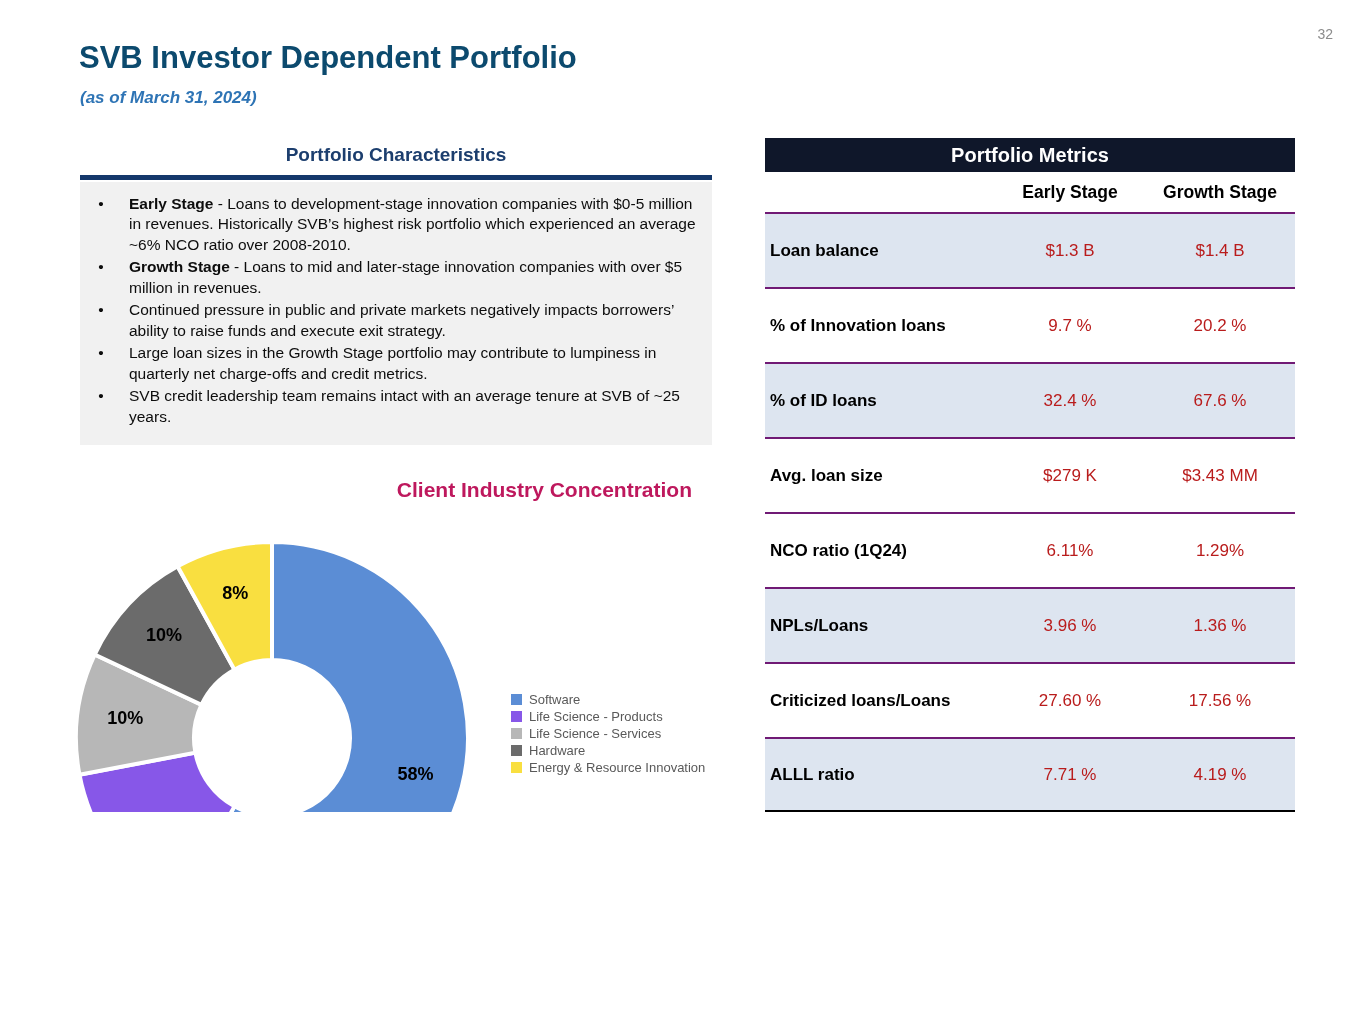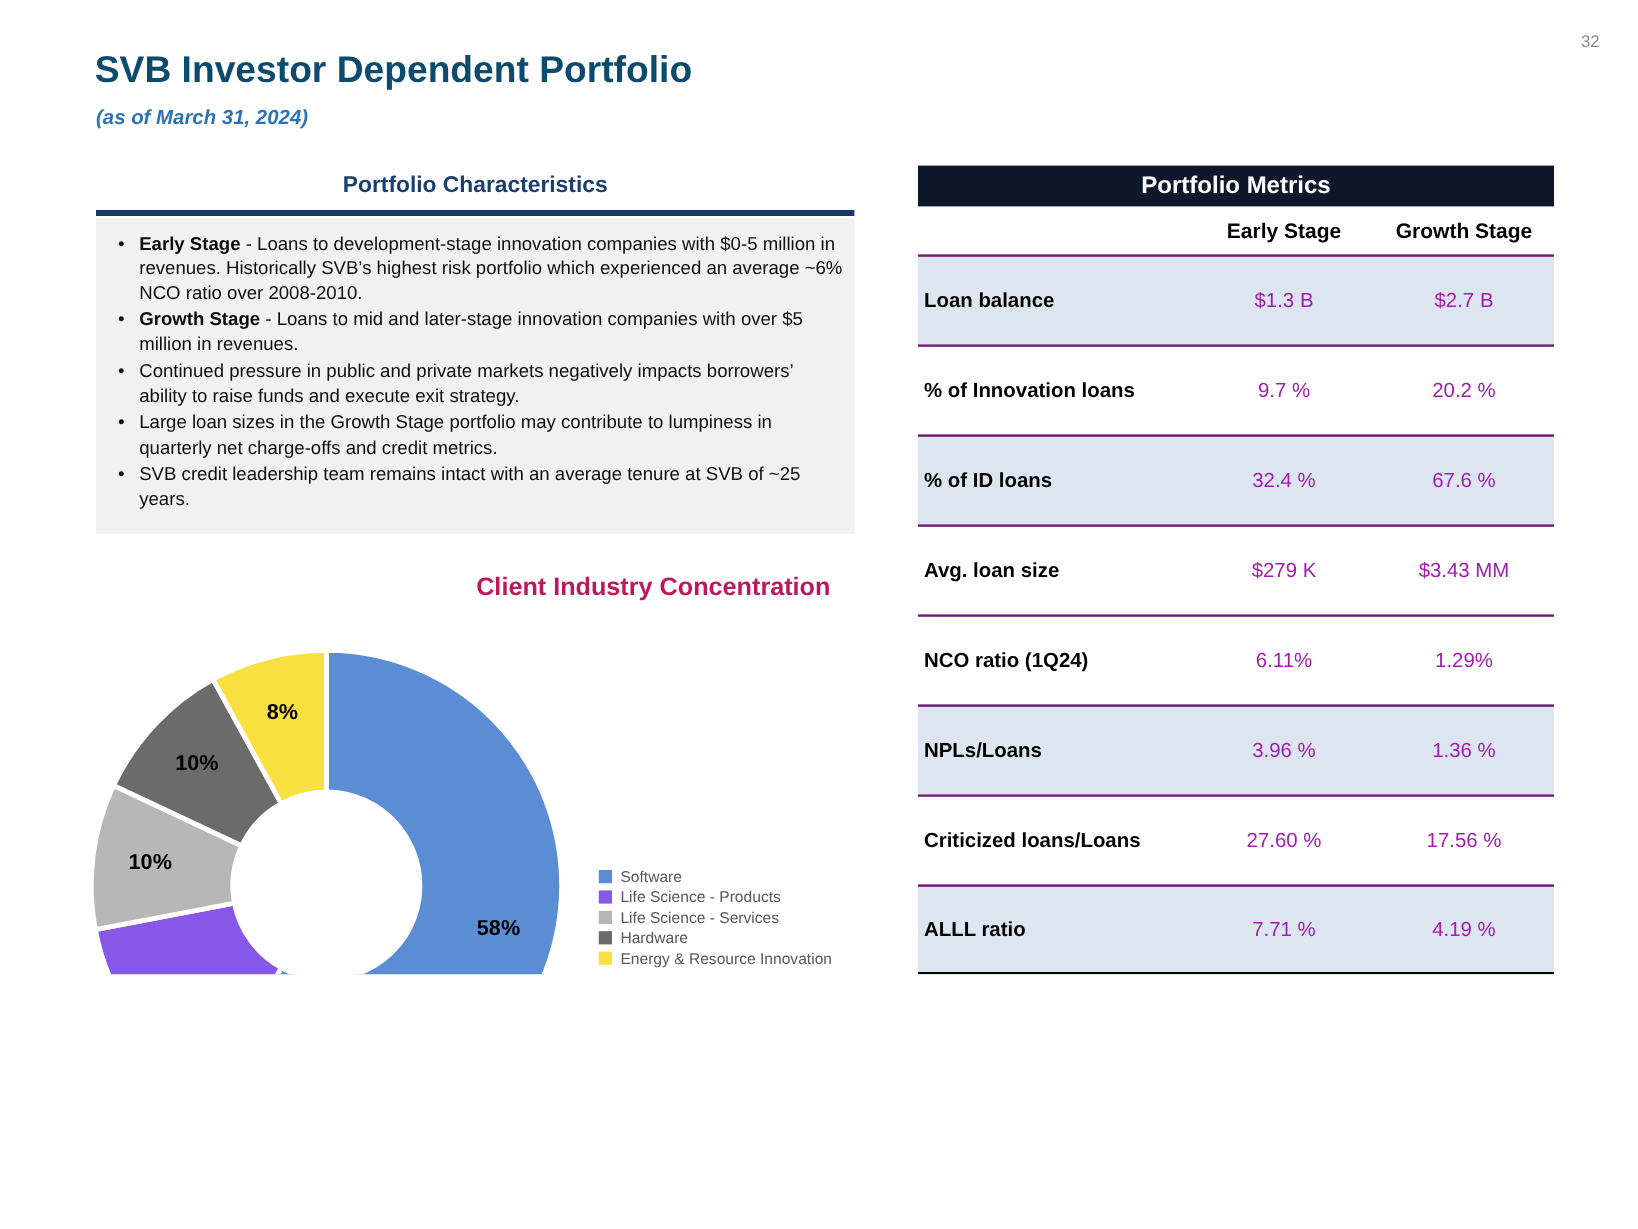--- a/index.html
+++ b/index.html
@@ -12,37 +12,37 @@
   .title { position:absolute; left:79px; top:40px; font-size:31px; font-weight:bold; color:#0c4a6e; letter-spacing:0; }
   .subtitle { position:absolute; left:80px; top:88px; font-size:17px; font-weight:bold; font-style:italic; color:#2e74b5; }
 
   
   .chars { position:absolute; left:80px; top:144px; width:632px; }
   .chars-title { text-align:center; font-size:19px; font-weight:bold; color:#1c3e6e; padding-bottom:9px; }
   .chars-bar { height:5px; background:#14386b; }
   .chars-box { background:#f1f1f1; margin-top:2px; padding:12px 10px 16px 6px; }
   .bullet { display:flex; font-size:15.5px; line-height:1.32; color:#0d0d0d; margin-bottom:2px; }
   .bullet .dot { width:30px; text-align:center; flex:0 0 30px; }
-  .bullet .btext { flex:1; }
+  .bullet .btext { flex:1;margin-left:13px; }
 
   
   .metrics { position:absolute; left:765px; top:138px; width:530px; }
   .metrics-header { background:#0f172a; color:#ffffff; font-size:20px; font-weight:bold; text-align:center; height:34px; line-height:34px; }
   .metrics-colhead { display:grid; grid-template-columns:230px 150px 150px; height:40px; align-items:center; }
   .metrics-colhead .cell { text-align:center; font-size:17.5px; font-weight:bold; color:#000; }
   .mrow { display:grid; grid-template-columns:230px 150px 150px; height:75px; align-items:center; border-top:2px solid #701a75; }
   .mrow:last-child { border-bottom:2px solid #000; }
   .mrow.shaded { background:#dde5f0; }
   .mrow .cell.label { font-size:17px; font-weight:bold; padding-left:5px; color:#000; }
-  .mrow .cell.early, .mrow .cell.growth { text-align:center; font-size:17px; color:#a21caf; }
+  .mrow .cell.early, .mrow .cell.growth { text-align:center; font-size:17px; color:#b91c1c; }
 
   
   .chart-title { position:absolute; left:80px; top:478px; width:612px; text-align:right; font-size:21px; font-weight:bold; color:#be185d; }
   .donut-wrap { position:absolute; left:70px; top:536px; width:404px; height:404px; }
-  .legend { position:absolute; left:499px; top:691px;margin-top:31px; }
+  .legend { position:absolute; left:511px; top:691px; }
   .legend-item { display:flex; align-items:center; height:17px; }
   .legend-item .swatch { width:11px; height:11px; margin-right:7px; flex:0 0 11px; }
   .legend-item .ltext { font-size:13px; color:#595959; white-space:nowrap; }
 
   
   .logo { position:absolute; left:68px; top:932px; display:flex; align-items:center; }
   .logo-text { margin-left:8px; font-family:"Liberation Serif","DejaVu Serif",serif; font-weight:bold; color:#1c3e6e; line-height:1.0; }
   .logo-text .l1 { font-size:24px; }
   .logo-text .l2 { font-size:22px; }
   .logo-text sup { font-size:9px; }
@@ -88,21 +88,21 @@
     <div class="metrics-header">Portfolio Metrics</div>
     <div class="metrics-colhead">
       <div class="cell"></div>
       <div class="cell">Early Stage</div>
       <div class="cell">Growth Stage</div>
     </div>
     <div>
         <div class="mrow shaded">
           <div class="cell label">Loan balance</div>
           <div class="cell early">$1.3 B</div>
-          <div class="cell growth">$2.7 B</div>
+          <div class="cell growth">$1.4 B</div>
         </div>
         <div class="mrow">
           <div class="cell label">% of Innovation loans</div>
           <div class="cell early">9.7 %</div>
           <div class="cell growth">20.2 %</div>
         </div>
         <div class="mrow shaded">
           <div class="cell label">% of ID loans</div>
           <div class="cell early">32.4 %</div>
           <div class="cell growth">67.6 %</div>

